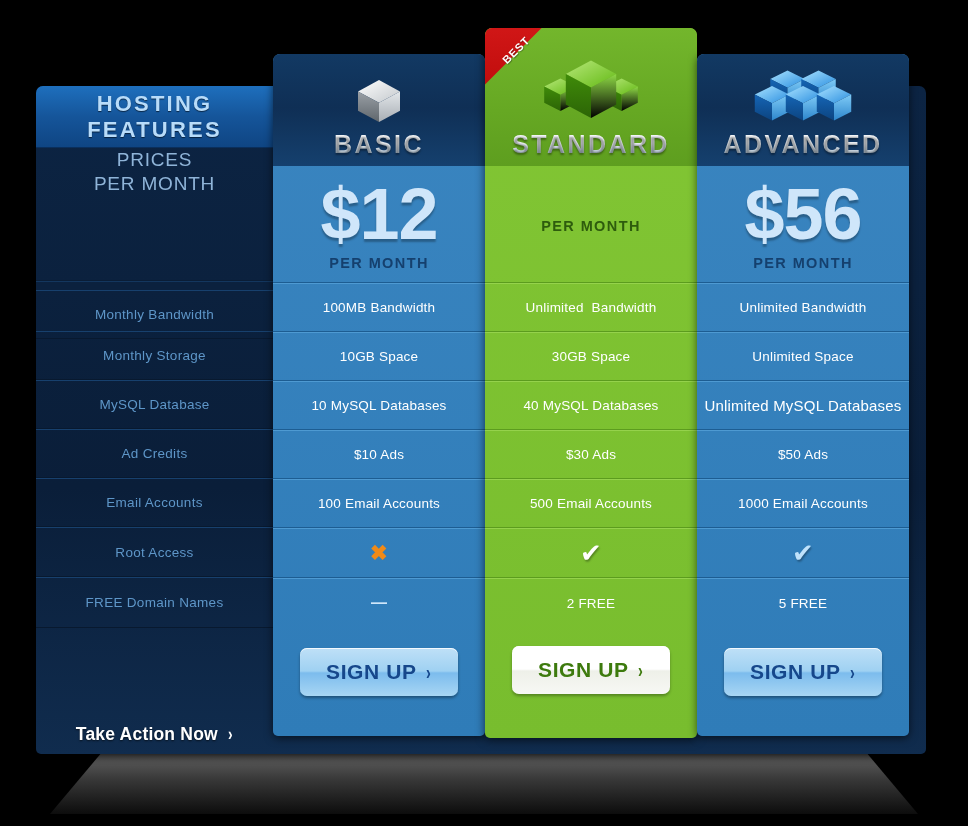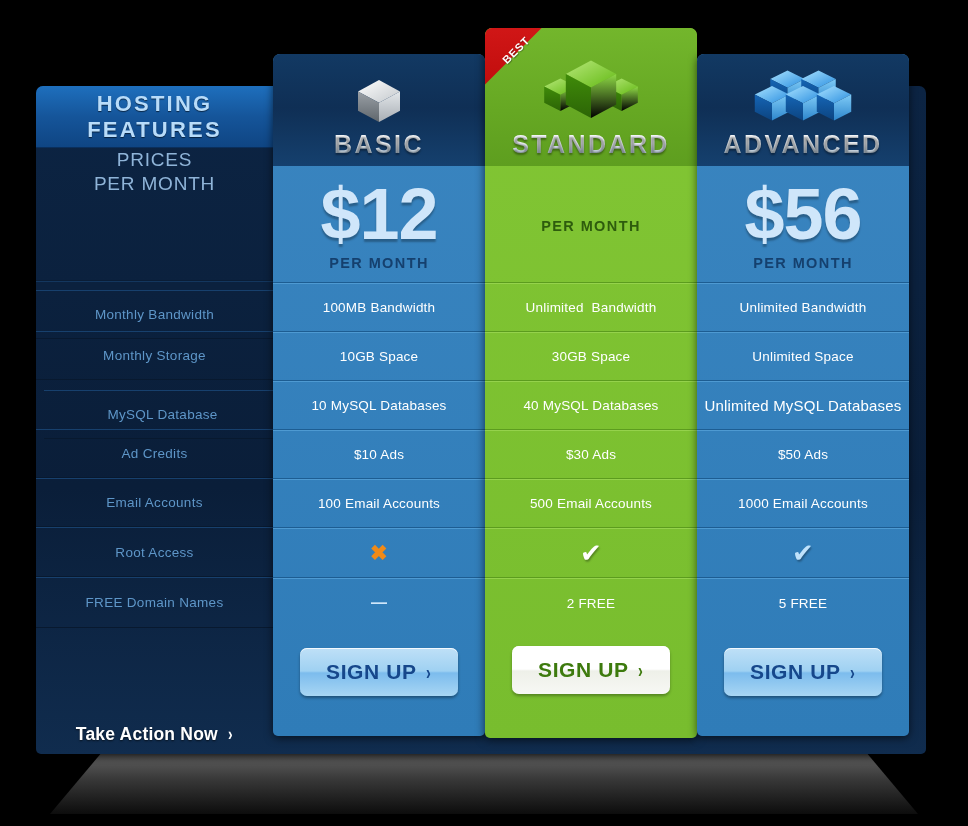--- a/index.html
+++ b/index.html
@@ -366,21 +366,21 @@
         <span>PRICES</span>
         <span>PER MONTH</span>
       </div>
 
       <div class="feat-row" style="top:184px;height:49px;margin-top:20px;">
         <span>Monthly Bandwidth</span>
       </div>
       <div class="feat-row" style="top:245px;height:49px;">
         <span>Monthly Storage</span>
       </div>
-      <div class="feat-row" style="top:304px;height:49px;margin-left:8px;">
+      <div class="feat-row" style="top:294px;height:49px;">
         <span>MySQL Database</span>
       </div>
       <div class="feat-row" style="top:343px;height:49px;">
         <span>Ad Credits</span>
       </div>
       <div class="feat-row" style="top:392px;height:49px;">
         <span>Email Accounts</span>
       </div>
       <div class="feat-row" style="top:441px;height:50px;">
         <span>Root Access</span>

